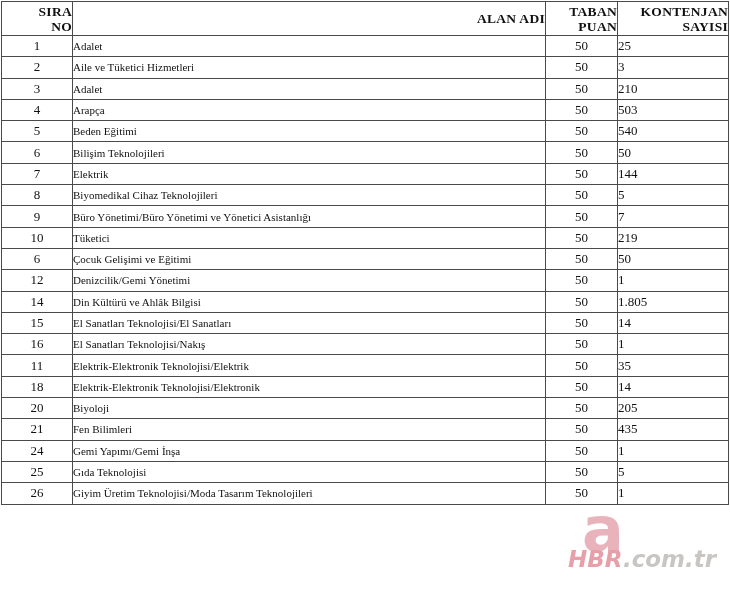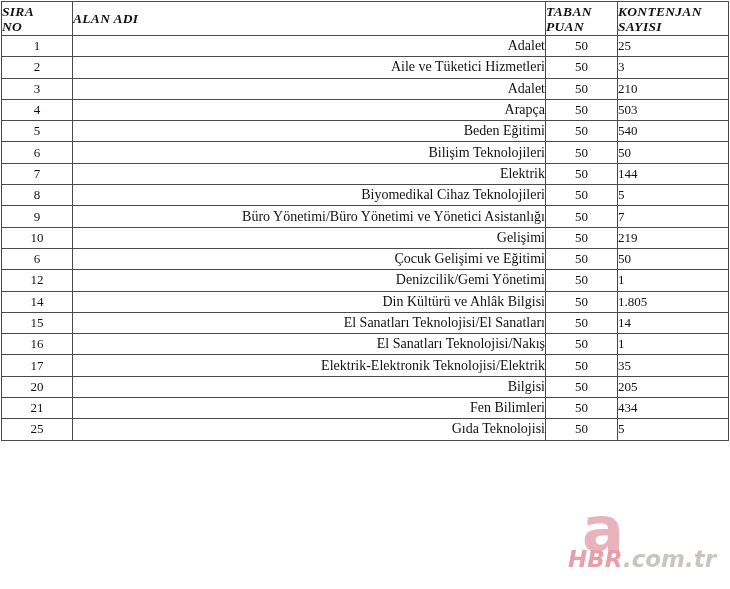--- a/index.html
+++ b/index.html
@@ -74,45 +74,44 @@
   table.grid td, table.grid th {
     border: 1px solid #4a4a4a;
     padding: 0;
     vertical-align: middle;
     background: transparent;
   }
 
   th.h {
     font-weight: 700;
     font-size: 13.5px;
-    text-align: left;
+    text-align: right;
     letter-spacing: 0.3px;
     height: 33px;
     line-height: 15px;
     padding: 1px 2px;
-    font-style: italic;
   }
   th.h .l2 { display: block; }
 
   col.c-no    { width: 71px; }
   col.c-alan  { width: 473px; }
   col.c-puan  { width: 72px; }
   col.c-kont  { width: 111px; }
 
   tr.r { height: 21.3px; }
 
   td.no {
     text-align: center;
     font-size: 13px;
     line-height: 14px;
     padding-top: 4px;
   }
   td.alan {
-    text-align: right;
-    font-size: 14px;
+    text-align: left;
+    font-size: 11px;
     line-height: 14px;
     padding: 1px 0 0 7px;
   }
   td.puan {
     text-align: center;
     font-size: 13px;
     line-height: 14px;
     padding-top: 6px;
   }
   td.kont {
@@ -207,21 +206,21 @@
           <td class="kont">5</td>
         </tr>
         <tr class="r">
           <td class="no">9</td>
           <td class="alan">Büro Yönetimi/Büro Yönetimi ve Yönetici Asistanlığı</td>
           <td class="puan">50</td>
           <td class="kont">7</td>
         </tr>
         <tr class="r">
           <td class="no">10</td>
-          <td class="alan">Gelişimi</td>
+          <td class="alan">Tüketici</td>
           <td class="puan">50</td>
           <td class="kont">219</td>
         </tr>
         <tr class="r">
           <td class="no">6</td>
           <td class="alan">Çocuk Gelişimi ve Eğitimi</td>
           <td class="puan">50</td>
           <td class="kont">50</td>
         </tr>
         <tr class="r">
@@ -242,39 +241,57 @@
           <td class="puan">50</td>
           <td class="kont">14</td>
         </tr>
         <tr class="r">
           <td class="no">16</td>
           <td class="alan">El Sanatları Teknolojisi/Nakış</td>
           <td class="puan">50</td>
           <td class="kont">1</td>
         </tr>
         <tr class="r">
-          <td class="no">17</td>
+          <td class="no">11</td>
           <td class="alan">Elektrik-Elektronik Teknolojisi/Elektrik</td>
           <td class="puan">50</td>
           <td class="kont">35</td>
         </tr>
         <tr class="r">
+          <td class="no">18</td>
+          <td class="alan">Elektrik-Elektronik Teknolojisi/Elektronik</td>
+          <td class="puan">50</td>
+          <td class="kont">14</td>
+        </tr>
+        <tr class="r">
           <td class="no">20</td>
-          <td class="alan">Bilgisi</td>
+          <td class="alan">Biyoloji</td>
           <td class="puan">50</td>
           <td class="kont">205</td>
         </tr>
         <tr class="r">
           <td class="no">21</td>
           <td class="alan">Fen Bilimleri</td>
           <td class="puan">50</td>
-          <td class="kont">434</td>
+          <td class="kont">435</td>
+        </tr>
+        <tr class="r">
+          <td class="no">24</td>
+          <td class="alan">Gemi Yapımı/Gemi İnşa</td>
+          <td class="puan">50</td>
+          <td class="kont">1</td>
         </tr>
         <tr class="r">
           <td class="no">25</td>
           <td class="alan">Gıda Teknolojisi</td>
           <td class="puan">50</td>
           <td class="kont">5</td>
         </tr>
+        <tr class="r">
+          <td class="no">26</td>
+          <td class="alan">Giyim Üretim Teknolojisi/Moda Tasarım Teknolojileri</td>
+          <td class="puan">50</td>
+          <td class="kont">1</td>
+        </tr>
       </tbody>
   </table>
 
 </div>
 
 </body></html>

